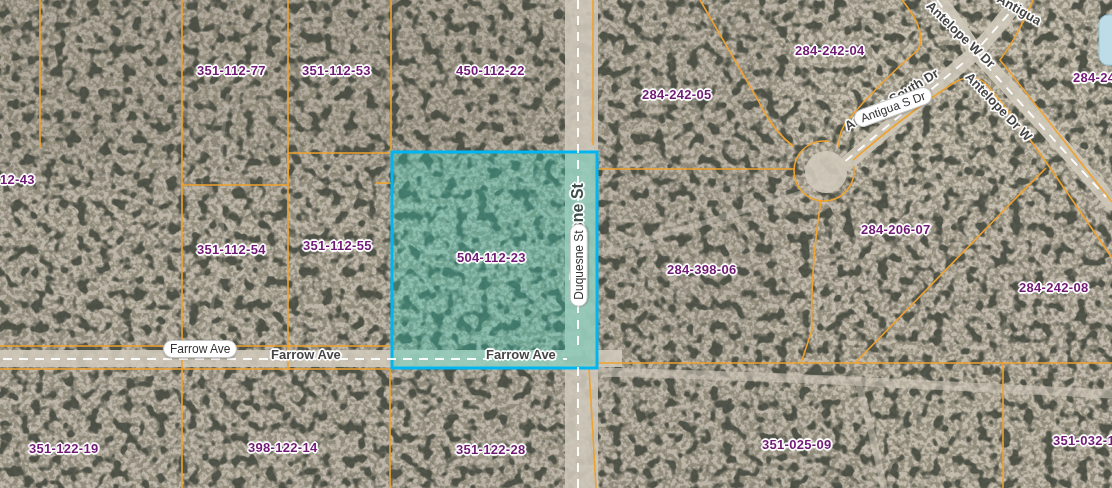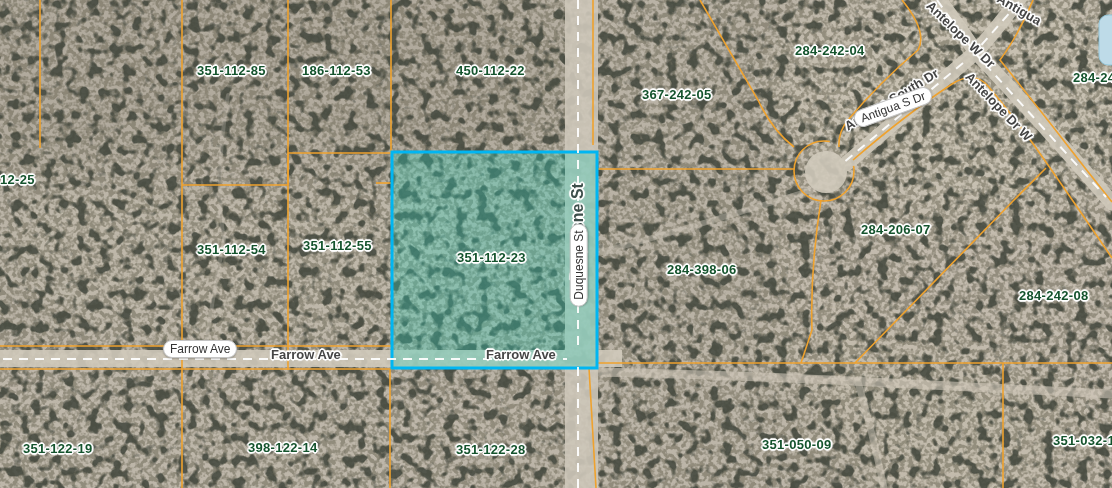--- a/index.html
+++ b/index.html
@@ -1,19 +1,19 @@
 <!DOCTYPE html>
 <html><head>
 <meta charset="utf-8">
 <style>
   html,body{margin:0;padding:0;background:#222;}
   .map{position:relative;width:1112px;height:488px;overflow:hidden;
        background:#b9b2a5;font-family:"Liberation Sans",sans-serif;cursor:default;}
   .map svg{position:absolute;left:0;top:0;}
-  .pl{position:absolute;font:bold 13px "Liberation Sans",sans-serif;color:#14532d;
+  .pl{position:absolute;font:bold 13px "Liberation Sans",sans-serif;color:#701a75;
       letter-spacing:.3px;white-space:nowrap;z-index:5;
       text-shadow:-1px -1px 0 #fff,1px -1px 0 #fff,-1px 1px 0 #fff,1px 1px 0 #fff,
                   -2px 0 1px #fff,2px 0 1px #fff,0 -2px 1px #fff,0 2px 1px #fff;}
   .rl{position:absolute;font:bold 13px "Liberation Sans",sans-serif;color:#454545;
       white-space:nowrap;z-index:4;
       text-shadow:-1px -1px 0 #fff,1px -1px 0 #fff,-1px 1px 0 #fff,1px 1px 0 #fff,
                   -2px 0 1px #fff,2px 0 1px #fff,0 -2px 1px #fff,0 2px 1px #fff;}
   .pill{position:absolute;font:12px "Liberation Sans",sans-serif;color:#333;
       background:#fff;border:1px solid #c4c4c4;border-radius:9px;padding:0 6px;
       line-height:16px;white-space:nowrap;z-index:6;box-shadow:0 1px 2px rgba(0,0,0,.25);}
@@ -100,37 +100,37 @@
       <path d="M578,367 V488"></path>
       <path d="M3,359 H567"></path>
       <path d="M937,0 L975,53 L1106,197"></path>
       <path d="M1019,2 L977,50"></path>
       <path d="M963,63 L843,163"></path>
     </g>
 
     <rect x="1099" y="15" width="24" height="50" rx="9" fill="#bedbe8" stroke="#93c6da"></rect>
   </svg>
 
-  <div class="pl" style="left:197px;top:63px">351-112-85</div>
-  <div class="pl" style="left:302px;top:63px">186-112-53</div>
+  <div class="pl" style="left:197px;top:63px">351-112-77</div>
+  <div class="pl" style="left:302px;top:63px">351-112-53</div>
   <div class="pl" style="left:456px;top:63px">450-112-22</div>
   <div class="pl" style="left:795px;top:43px">284-242-04</div>
-  <div class="pl" style="left:642px;top:87px">367-242-05</div>
-  <div class="pl" style="left:0px;top:172px">12-25</div>
+  <div class="pl" style="left:642px;top:87px">284-242-05</div>
+  <div class="pl" style="left:0px;top:172px">12-43</div>
   <div class="pl" style="left:197px;top:242px">351-112-54</div>
   <div class="pl" style="left:303px;top:238px">351-112-55</div>
-  <div class="pl" style="left:457px;top:250px">351-112-23</div>
+  <div class="pl" style="left:457px;top:250px">504-112-23</div>
   <div class="pl" style="left:667px;top:262px">284-398-06</div>
   <div class="pl" style="left:861px;top:222px">284-206-07</div>
-  <div class="pl" style="left:1019px;top:288px">284-242-08</div>
+  <div class="pl" style="left:1019px;top:280px">284-242-08</div>
   <div class="pl" style="left:1073px;top:70px">284-243</div>
-  <div class="pl" style="left:23px;top:441px">351-122-19</div>
+  <div class="pl" style="left:29px;top:441px">351-122-19</div>
   <div class="pl" style="left:248px;top:440px">398-122-14</div>
   <div class="pl" style="left:456px;top:442px">351-122-28</div>
-  <div class="pl" style="left:762px;top:437px">351-050-09</div>
+  <div class="pl" style="left:762px;top:437px">351-025-09</div>
   <div class="pl" style="left:1053px;top:433px">351-032-1</div>
 
   <div class="pill" style="left:163px;top:340px">Farrow Ave</div>
   <div class="rl" style="left:271px;top:347px">Farrow Ave</div>
   <div class="rl" style="left:486px;top:347px">Farrow Ave</div>
 
   <div class="rl duq-big rot" style="left:500px;top:223px;width:156px;text-align:center;transform:rotate(-90deg)">Duquesne St</div>
   <div class="pill rot" style="left:537px;top:256px;transform:rotate(-90deg)">Duquesne St</div>
 
   <div class="rl rot" style="left:916px;top:27px;transform:rotate(44deg)">Antelope W Dr</div>

